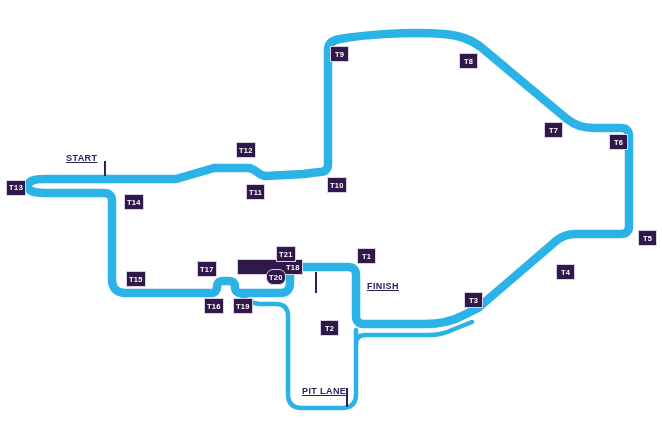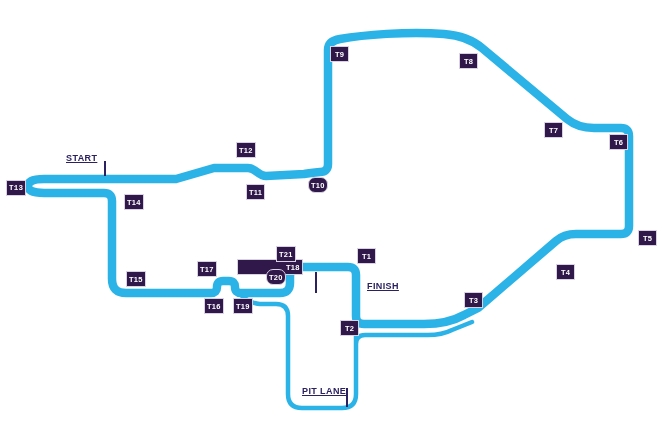--- a/index.html
+++ b/index.html
@@ -54,29 +54,29 @@
 
 <div class="canvas">
 
   <svg class="track-svg" width="662" height="443" viewBox="0 0 662 443">
     <path class="pit" d="M 242 296 Q 252 304 260 304 L 276 304 Q 288 304 288 316 L 288 394 Q 288 408 302 408 L 342 408 Q 356 408 356 394 L 356 344 Q 356 335 365 335 L 428 335 Q 442 335 452 330 L 472 322 M 356 344 L 356 330"></path>
     <path class="main" d="M 296 267 L 348 267 Q 356 267 356 275 L 356 316 Q 356 324 364 324 L 424 324 Q 448 324 464 315 L 478 308 L 556 241 Q 564 234 576 234 L 621 234 Q 629 234 629 226 L 629 136 Q 629 128 621 128 L 594 128 Q 578 128 567 119 L 482 48 Q 468 36 444 34 C 408 31 362 35 340 39 Q 328 41 328 50 L 328 164 Q 328 172 320 172 Q 310 173 304 174 L 266 176 C 258 176 256 168 248 168 L 214 168 L 176 179 L 44 179 Q 28 179 28 186 Q 28 193 44 193 L 104 193 Q 112 193 112 201 L 112 279 Q 112 293 126 293 L 211 293 Q 217 293 217 287 Q 217 281 223 281 L 229 281 Q 235 281 235 287 Q 235 293 241 293 L 280 293 Q 290 293 290 283 L 290 276 Q 290 267 300 267 Z"></path>
   </svg>
 
   <div>
       <div class="turn" style="left: 357px; top: 248px;">T1</div>
-      <div class="turn" style="left: 340px; top: 320px;">T2</div>
+      <div class="turn" style="left: 320px; top: 320px;">T2</div>
       <div class="turn" style="left: 464px; top: 292px;">T3</div>
       <div class="turn" style="left: 556px; top: 222px; margin-top: 42px;">T4</div>
       <div class="turn" style="left: 638px; top: 230px;">T5</div>
       <div class="turn" style="left: 609px; top: 134px;">T6</div>
       <div class="turn" style="left: 544px; top: 122px;">T7</div>
       <div class="turn" style="left: 459px; top: 53px;">T8</div>
       <div class="turn" style="left: 330px; top: 46px;">T9</div>
-      <div class="turn" style="left: 308px; top: 177px; border-radius: 7px;">T10</div>
+      <div class="turn" style="left: 327px; top: 177px;">T10</div>
       <div class="turn" style="left: 246px; top: 184px;">T11</div>
       <div class="turn" style="left: 236px; top: 142px;">T12</div>
       <div class="turn" style="left: 6px; top: 180px; font-family: Liberation Mono, monospace;">T13</div>
       <div class="turn" style="left: 124px; top: 194px;">T14</div>
       <div class="turn" style="left: 126px; top: 271px;">T15</div>
       <div class="turn" style="left: 204px; top: 298px;">T16</div>
       <div class="turn" style="left: 197px; top: 261px;">T17</div>
       <div class="turn" style="left: 237px; top: 259px; padding-left: 48px;">T18</div>
       <div class="turn" style="left: 233px; top: 298px;">T19</div>
       <div class="turn" style="left: 266px; top: 269px; border-radius: 7px;">T20</div>

